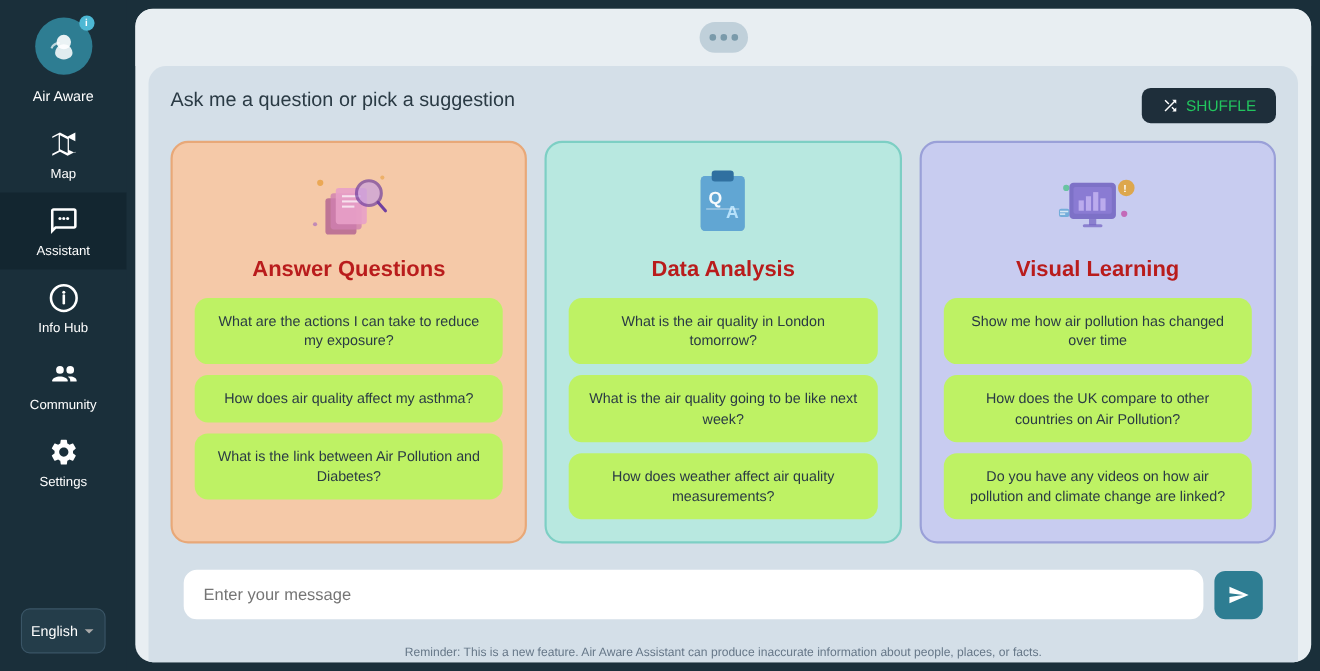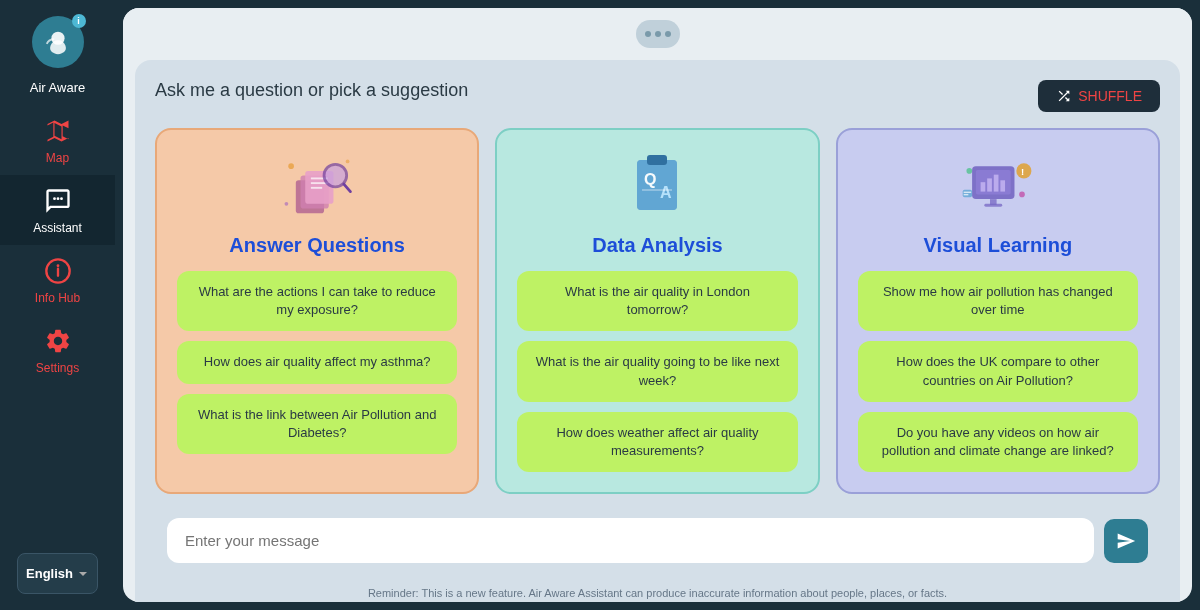--- a/index.html
+++ b/index.html
@@ -24,21 +24,21 @@
     }
 
     .sidebar-item {
       display: flex;
       flex-direction: column;
       align-items: center;
       gap: 4px;
       width: 100%;
       padding: 10px 0;
       cursor: pointer;
-      color: #ef4444;
+      color: #ffffff;
       text-decoration: none;
       position: relative;
     }
 
     .sidebar-item.active {
       background: #132630;
       color: #fff;
     }
 
     .sidebar-item-label {
@@ -123,21 +123,20 @@
       gap: 4px;
       background: #243d4a;
       border-radius: 8px;
       margin-left: 8px;
       margin-right: 8px;
       margin-bottom: 8px;
       cursor: pointer;
       color: #fff;
       font-size: 13px;
       border: 1px solid #3a5566;
-      font-weight: bold;
     }
 
     
     .main-content {
       flex: 1;
       background: #e8eef2;
       margin: 8px;
       border-radius: 16px;
       display: flex;
       flex-direction: column;
@@ -189,21 +188,21 @@
     }
 
     .assistant-title {
       font-size: 18px;
       color: #2a3a44;
       font-weight: 400;
     }
 
     .shuffle-btn {
       background: #1e2e3a;
-      color: #ef4444;
+      color: #22c55e;
       border: none;
       border-radius: 8px;
       padding: 8px 18px;
       font-size: 14px;
       cursor: pointer;
       display: flex;
       align-items: center;
       gap: 6px;
       font-weight: 500;
     }
@@ -244,21 +243,21 @@
       width: 80px;
       height: 70px;
       display: flex;
       align-items: center;
       justify-content: center;
     }
 
     .card-title {
       font-size: 20px;
       font-weight: 700;
-      color: #1d4ed8;
+      color: #b91c1c;
     }
 
     .card-suggestions {
       display: flex;
       flex-direction: column;
       gap: 10px;
       width: 100%;
     }
 
     .suggestion-btn {
@@ -361,20 +360,31 @@
     <div class="sidebar-icon">
       <svg viewBox="0 0 24 24">
           <circle cx="12" cy="12" r="10" stroke="currentColor" stroke-width="2" fill="none"></circle>
           <line x1="12" y1="10" x2="12" y2="16" stroke="currentColor" stroke-width="2" stroke-linecap="round"></line>
           <circle cx="12" cy="7.5" r="1.2" fill="currentColor"></circle>
         </svg>
     </div>
     <span class="sidebar-item-label">Info Hub</span>
   </div>
 
+  <div class="sidebar-item">
+    <div class="sidebar-icon">
+      <svg viewBox="0 0 24 24">
+          <circle cx="9" cy="8" r="3"></circle>
+          <circle cx="17" cy="8" r="3"></circle>
+          <path d="M9 13c-3 0-6 1.5-6 3v1h12v-1c0-1.5-3-3-6-3z"></path>
+          <path d="M17 13c-.7 0-1.3.1-1.9.3 1.2.7 1.9 1.7 1.9 2.7v1H22v-1c0-1.5-2.2-3-5-3z"></path>
+        </svg>
+    </div>
+    <span class="sidebar-item-label">Community</span>
+  </div>
 
   <div class="sidebar-item">
     <div class="sidebar-icon">
       <svg viewBox="0 0 24 24">
           <path d="M19.14 12.94c.04-.3.06-.61.06-.94 0-.32-.02-.64-.07-.94l2.03-1.58c.18-.14.23-.41.12-.61l-1.92-3.32c-.12-.22-.37-.29-.59-.22l-2.39.96c-.5-.38-1.03-.7-1.62-.94l-.36-2.54c-.04-.24-.24-.41-.48-.41h-3.84c-.24 0-.43.17-.47.41l-.36 2.54c-.59.24-1.13.57-1.62.94l-2.39-.96c-.22-.08-.47 0-.59.22L2.74 8.87c-.12.21-.08.47.12.61l2.03 1.58c-.05.3-.09.63-.09.94s.02.64.07.94l-2.03 1.58c-.18.14-.23.41-.12.61l1.92 3.32c.12.22.37.29.59.22l2.39-.96c.5.38 1.03.7 1.62.94l.36 2.54c.05.24.24.41.48.41h3.84c.24 0 .44-.17.47-.41l.36-2.54c.59-.24 1.13-.56 1.62-.94l2.39.96c.22.08.47 0 .59-.22l1.92-3.32c.12-.22.07-.47-.12-.61l-2.01-1.58zM12 15.6c-1.98 0-3.6-1.62-3.6-3.6s1.62-3.6 3.6-3.6 3.6 1.62 3.6 3.6-1.62 3.6-3.6 3.6z"></path>
         </svg>
     </div>
     <span class="sidebar-item-label">Settings</span>
   </div>
 

